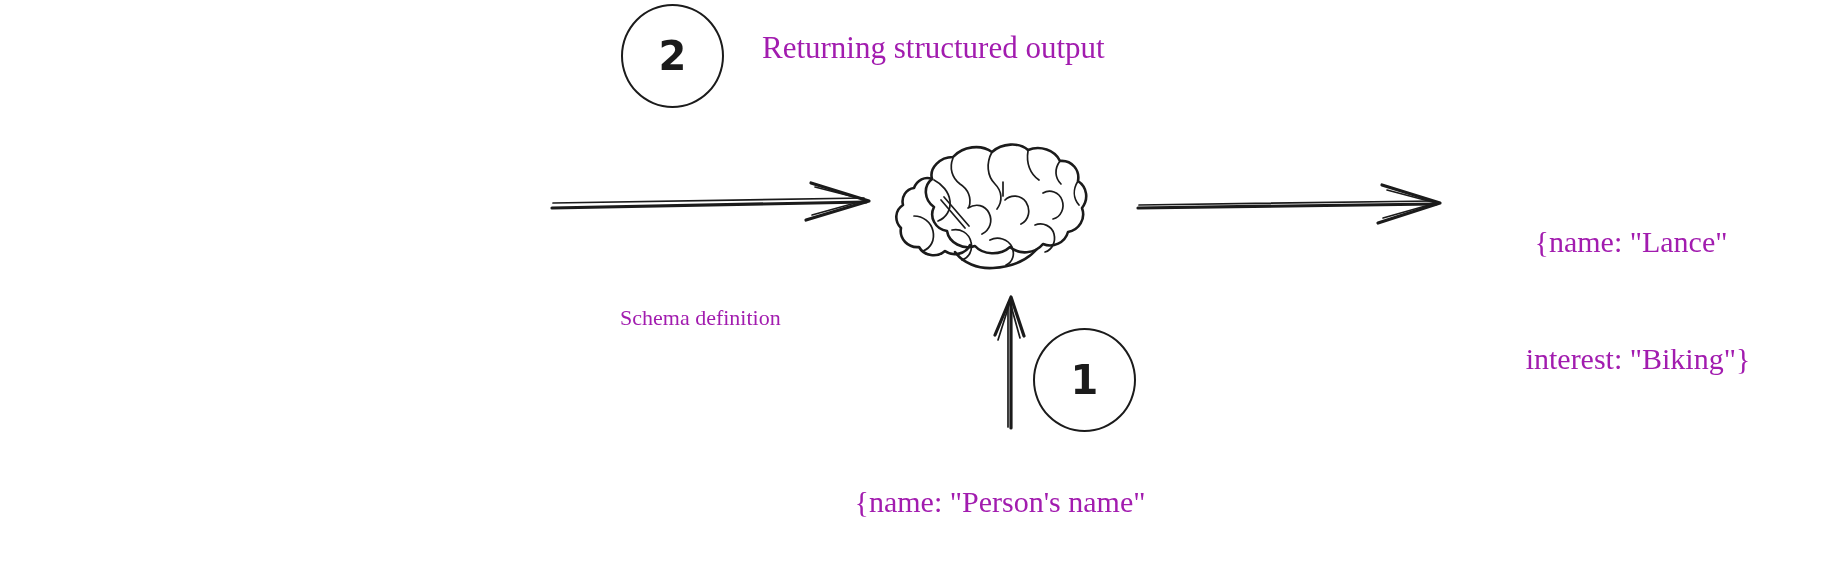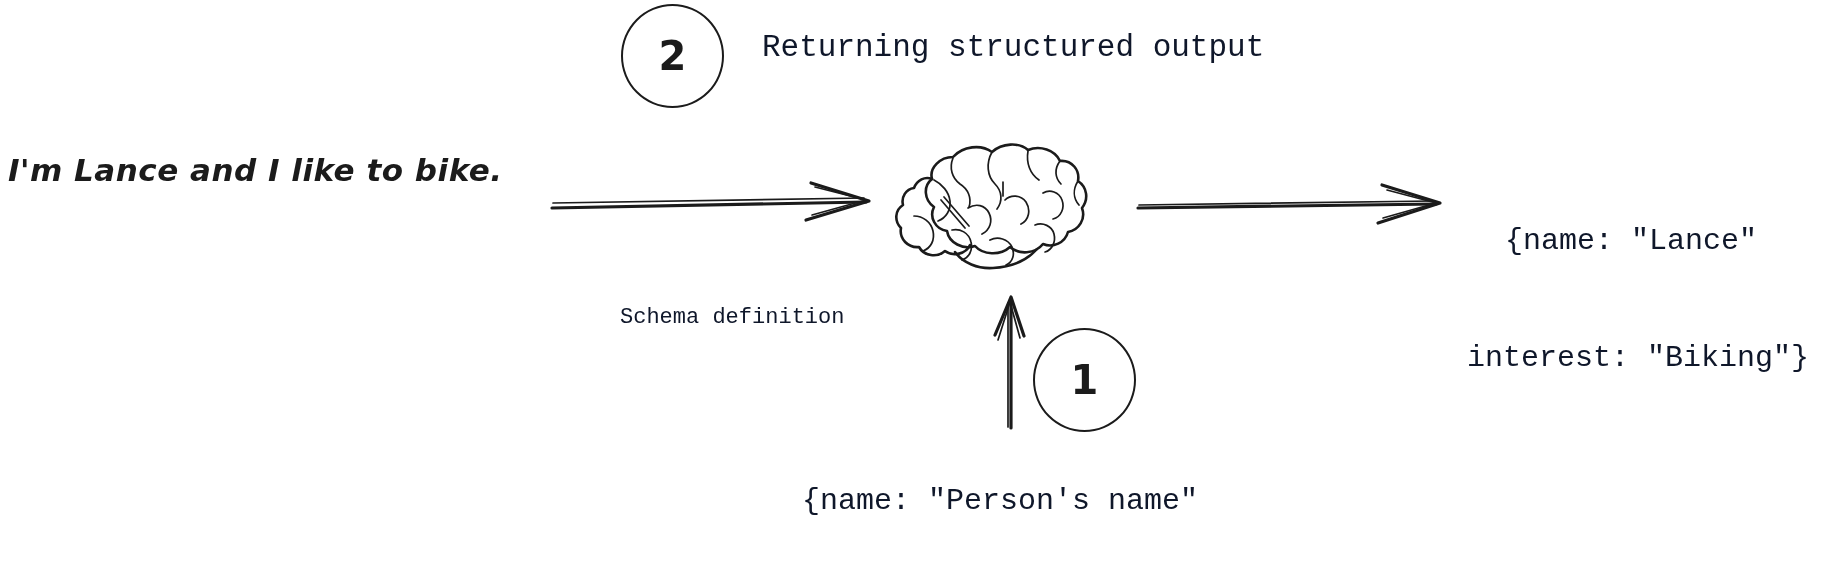--- a/index.html
+++ b/index.html
@@ -15,22 +15,22 @@
     position: relative;
     width: 1838px;
     height: 566px;
     background: #ffffff;
     overflow: hidden;
   }
   .abs { position: absolute; }
 
   
   .mono {
-    font-family: Liberation Mono, monospace;
-    color: #0f172a;
+    font-family: Liberation Serif, serif;
+    color: #a21caf;
     white-space: pre;
     letter-spacing: 0px;
   }
   .hand {
     font-family: "DejaVu Sans", "Liberation Sans", sans-serif;
     color: #1b1b1b;
     white-space: pre;
     font-style: italic;
     font-weight: 600;
     letter-spacing: 0.5px;
@@ -211,21 +211,20 @@
   <div class="abs badge" id="badge-2">
     <span>2</span>
   </div>
 
   <div class="abs badge" id="badge-1">
     <span>1</span>
   </div>
 
   <div class="abs mono" id="step2-caption">Returning structured output</div>
 
-  <div class="abs hand" id="input-utterance">I'm Lance and I like to bike.</div>
 
   <div class="abs mono" id="output-json">
     <span class="json-line l1">{name: "Lance"</span>
     <span class="json-line l2">interest: "Biking"}</span>
   </div>
 
   <div class="abs mono" id="schema-caption">Schema definition</div>
 
   <div class="abs mono" id="schema-json">
     <span class="json-line l1">{name: "Person's name"</span>

